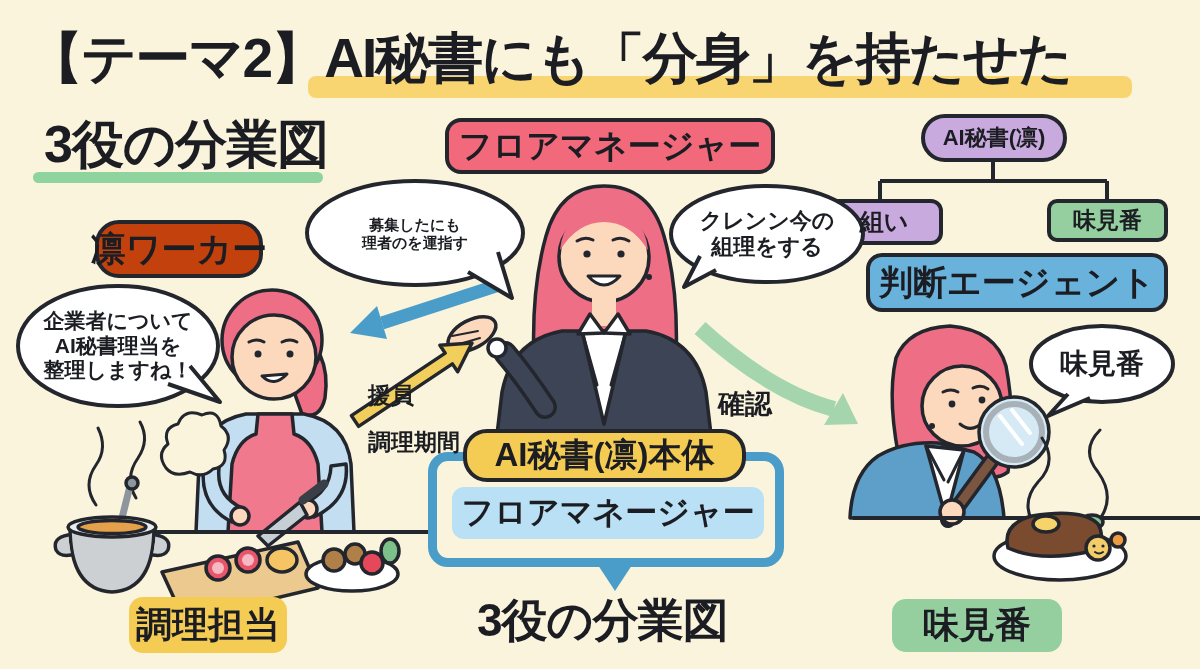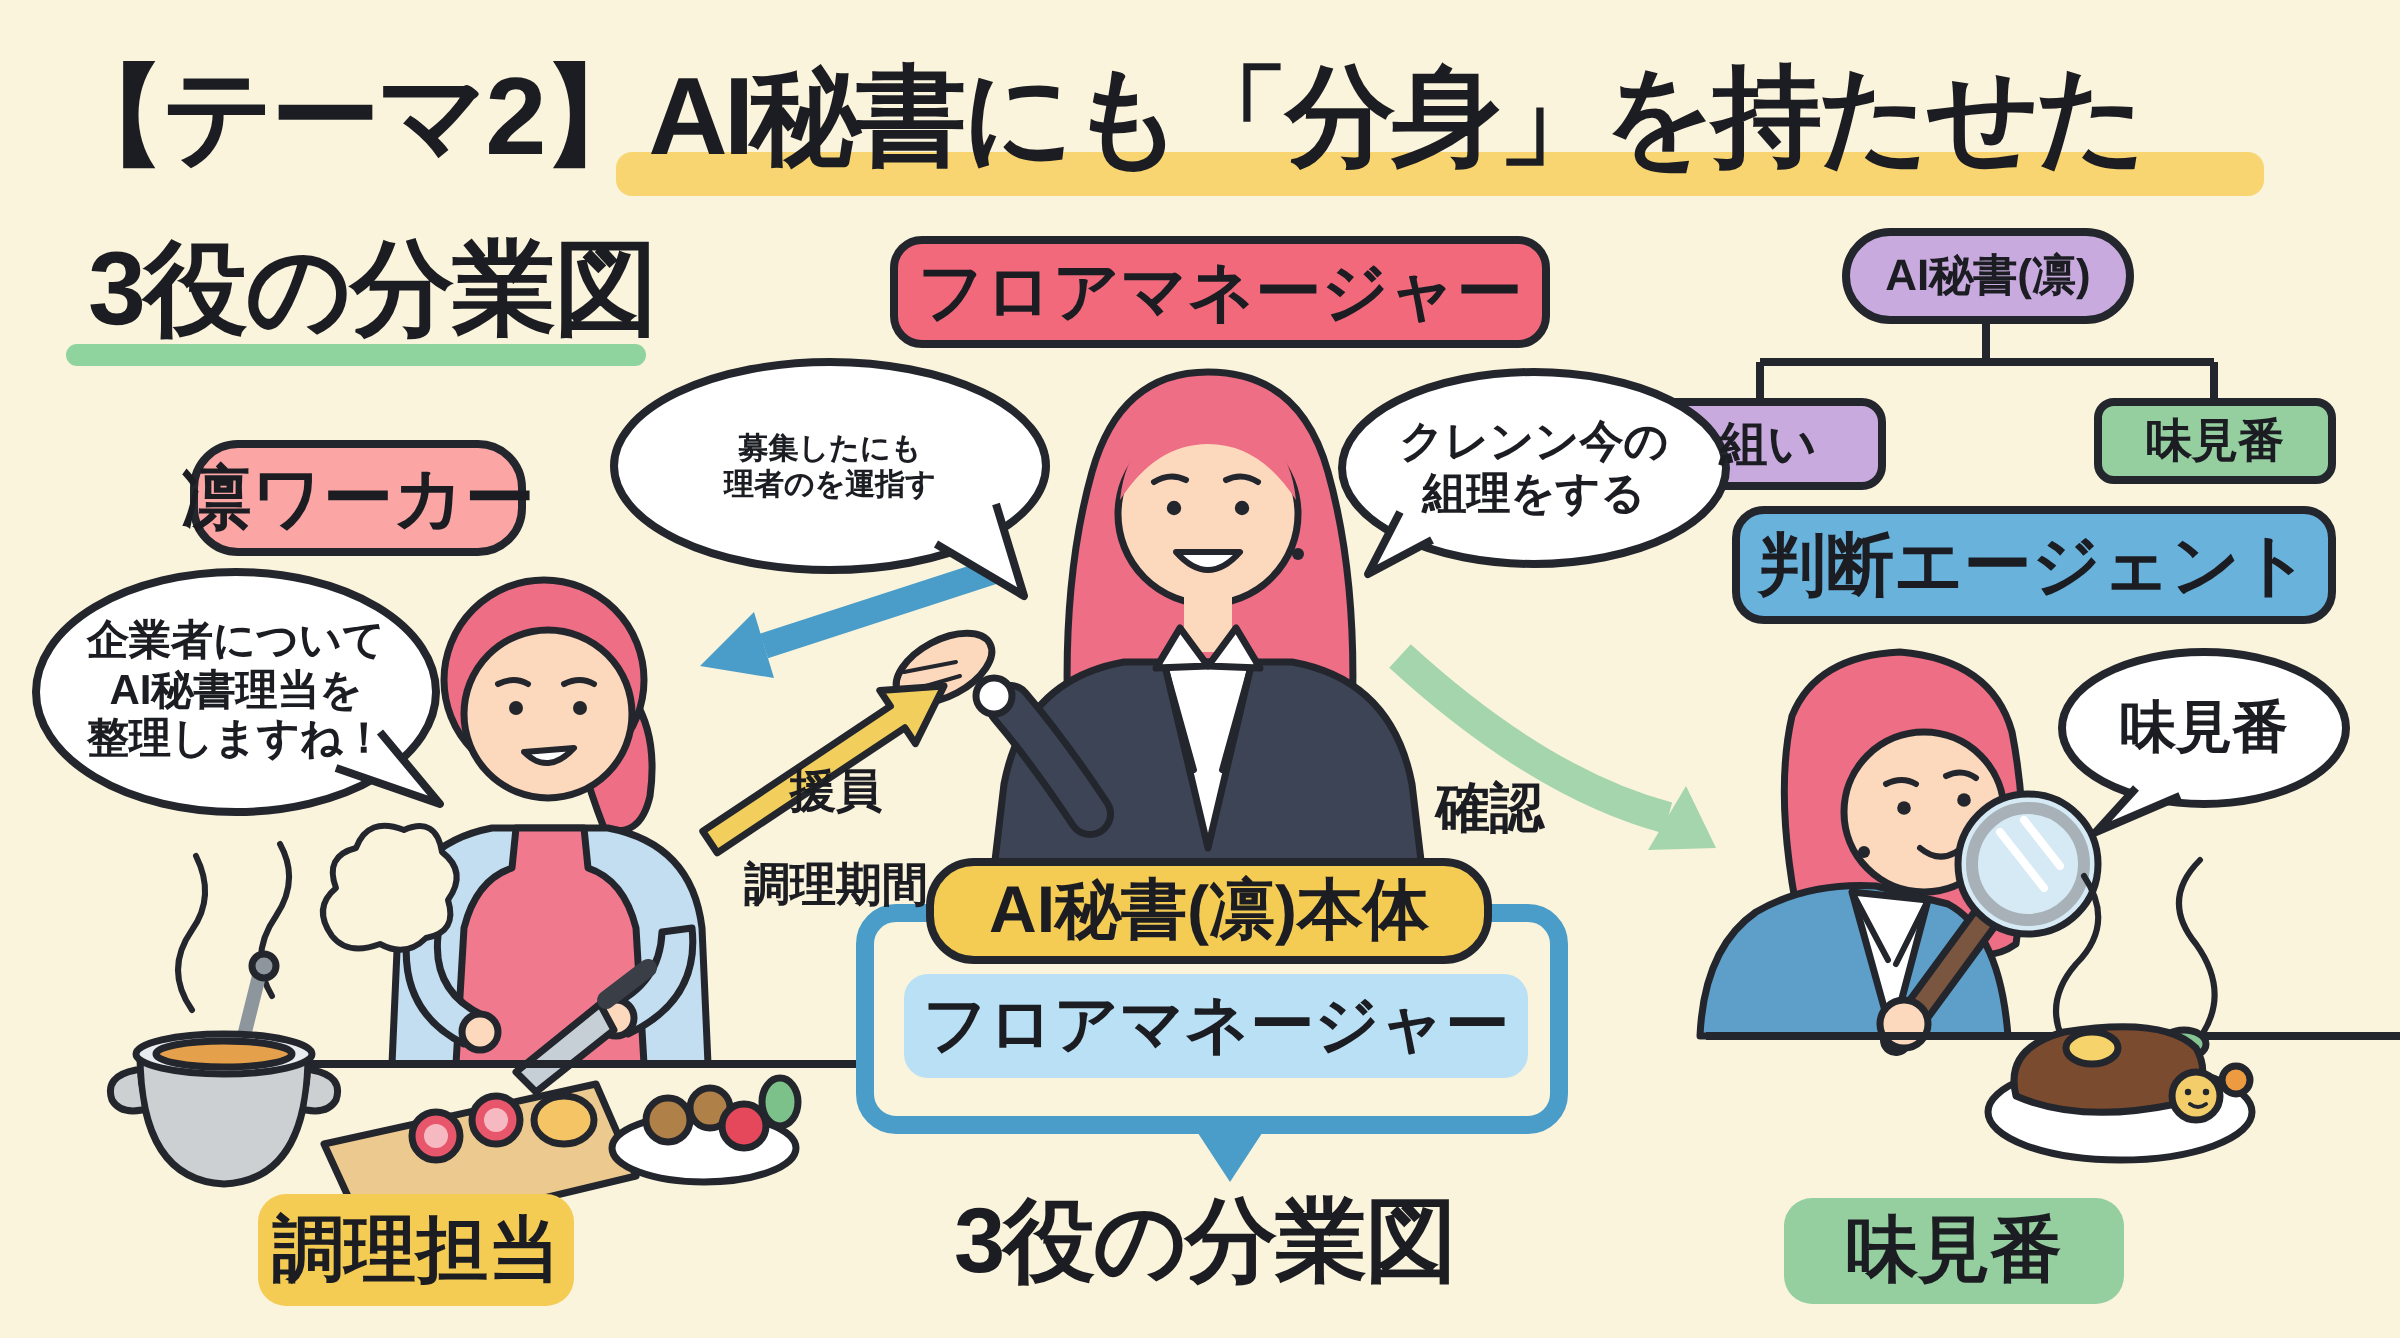--- a/index.html
+++ b/index.html
@@ -178,21 +178,21 @@
   </svg>
 
   <div class="hl" style="left:308px; top:76px; width:824px; height:22px; background:#f8d571;"></div>
   <div class="txt" style="left:28px; top:22px; font-size:55px; letter-spacing:-2px;">【テーマ2】AI秘書にも「分身」を持たせた</div>
 
   <div class="txt" style="left:44px; top:110px; font-size:52px; letter-spacing:-1px;">3役の分業図</div>
   <div class="hl" style="left:33px; top:172px; width:290px; height:11px; background:#8fd49e; border-radius:6px; z-index:3;"></div>
 
   <div class="badge bordered" style="left:445px; top:118px; width:330px; height:56px; background:#f2697b; border-radius:16px; font-size:33px;">フロアマネージャー</div>
 
-  <div class="badge bordered" style="left:95px; top:220px; width:168px; height:58px; background:#fca5a5; border-radius:24px; font-size:35px;">凛ワーカー</div>
+  <div class="badge bordered" style="left:95px; top:220px; width:168px; height:58px; background:#c2410c; border-radius:24px; font-size:35px;">凛ワーカー</div>
 
   <div class="badge bordered" style="left:921px; top:114px; width:146px; height:48px; background:#c8aade; border-radius:24px; font-size:22px;">AI秘書(凛)</div>
   <div class="badge" style="left:827px; top:201px; width:114px; height:42px; font-size:24px; z-index:4;">組い</div>
   <div class="badge bordered" style="left:1047px; top:199px; width:121px; height:43px; background:#95cfa0; border-radius:10px; font-size:23px;">味見番</div>
 
   <div class="badge bordered" style="left:866px; top:253px; width:302px; height:59px; background:#69b2dc; border-radius:16px; font-size:34px;">判断エージェント</div>
 
   <div class="stack" style="left:315px; top:196px; width:200px; height:76px; font-size:15px;">
     <span>募集したにも</span>
     <span>理者のを運指す</span>
@@ -203,21 +203,21 @@
   </div>
   <div class="stack" style="left:26px; top:298px; width:184px; height:96px; font-size:21px;">
     <span>企業者について</span>
     <span>AI秘書理当を</span>
     <span>整理しますね！</span>
   </div>
   <div class="stack" style="left:1040px; top:344px; width:124px; height:40px; font-size:28px;">
     <span>味見番</span>
   </div>
 
-  <div class="stack" style="left:368px; top:393px; width:100px; height:52px; font-size:23px; align-items:center;gap:20px;">
+  <div class="stack" style="left:368px; top:393px; width:100px; height:52px; font-size:23px; align-items:flex-start;gap:20px;">
     <span>援員</span>
     <span>調理期間</span>
   </div>
   <div class="txt" style="left:718px; top:386px; font-size:27px;">確認</div>
 
   <div class="callout-box" style="left:428px; top:452px; width:356px; height:115px;"></div>
   <div class="badge bordered" style="left:463px; top:429px; width:283px; height:53px; background:#f4cc54; border-radius:24px; font-size:33px;">AI秘書(凛)本体</div>
   <div class="badge" style="left:452px; top:487px; width:312px; height:52px; background:#b9e0f4; border-radius:12px; font-size:32px;">フロアマネージャー</div>
   <div class="txt" style="left:477px; top:590px; font-size:46px; letter-spacing:-1px;">3役の分業図</div>
 

